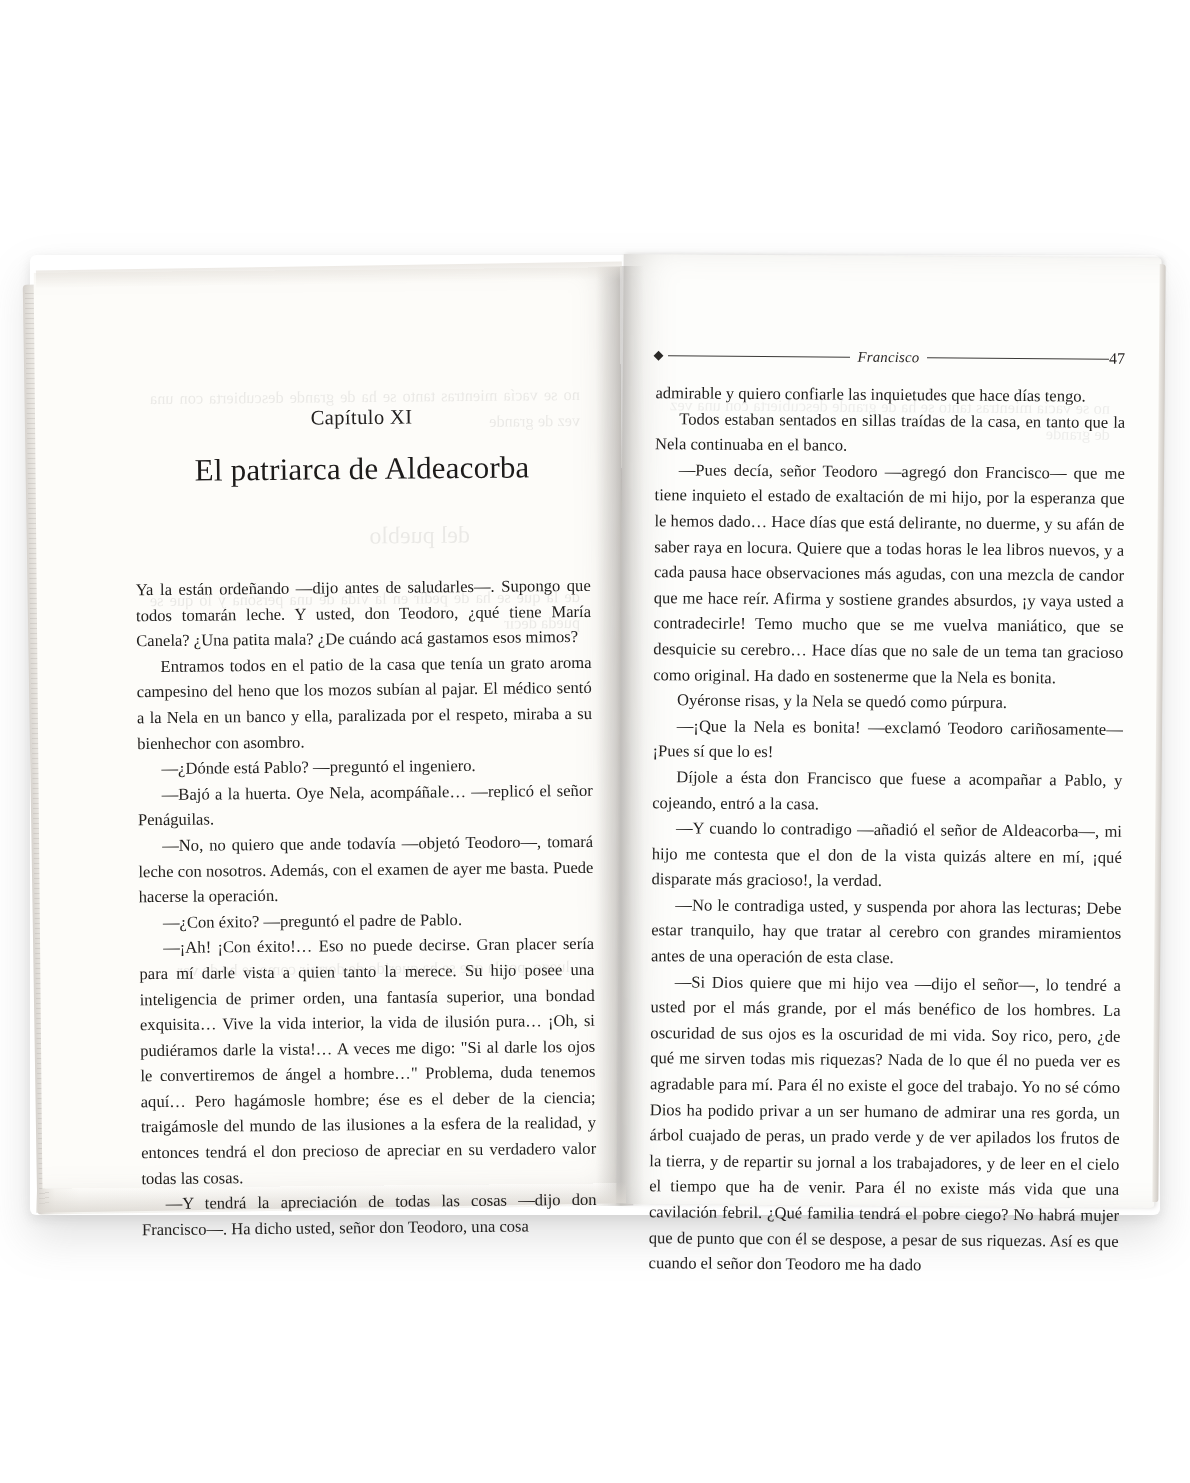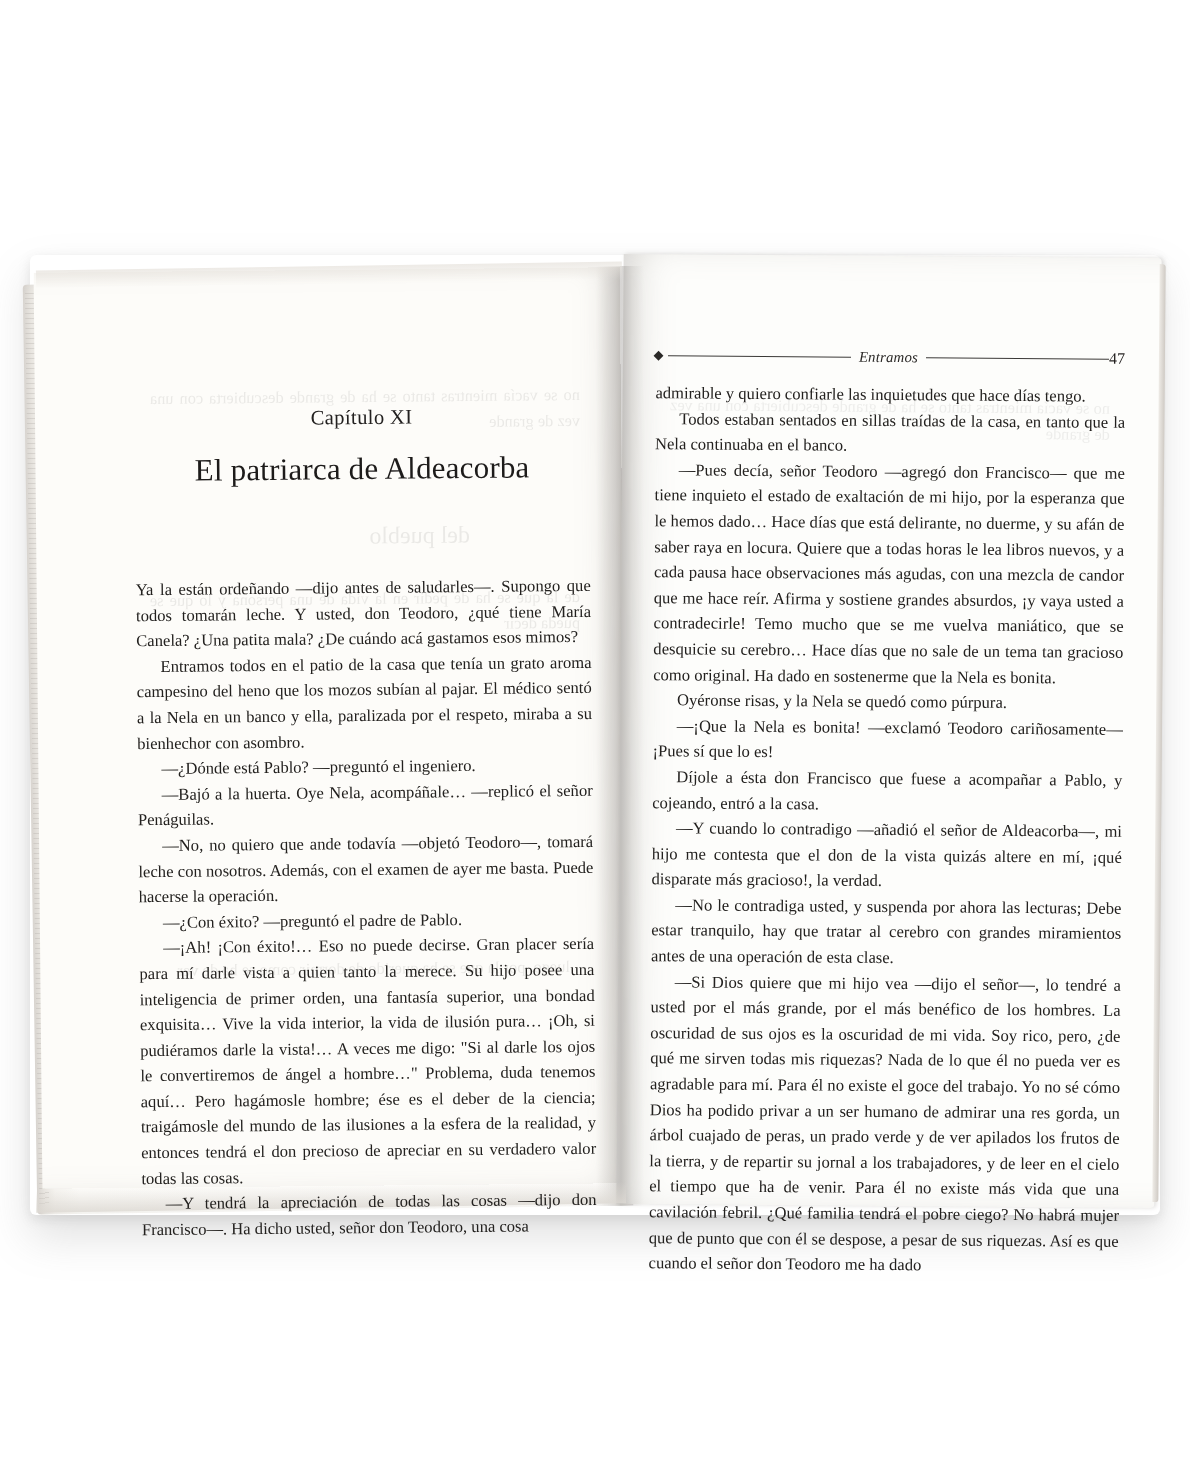--- a/index.html
+++ b/index.html
@@ -299,21 +299,21 @@
         <p>—¿Con éxito? —preguntó el padre de Pablo.</p>
         <p>—¡Ah! ¡Con éxito!… Eso no puede decirse. Gran placer sería para mí darle vista a quien tanto la merece. Su hijo posee una inteligencia de primer orden, una fantasía superior, una bondad exquisita… Vive la vida interior, la vida de ilusión pura… ¡Oh, si pudiéramos darle la vista!… A veces me digo: "Si al darle los ojos le convertiremos de ángel a hombre…" Problema, duda tenemos aquí… Pero hagámosle hombre; ése es el deber de la ciencia; traigámosle del mundo de las ilusiones a la esfera de la realidad, y entonces tendrá el don precioso de apreciar en su verdadero valor todas las cosas.</p>
         <p>—Y tendrá la apreciación de todas las cosas —dijo don Francisco—. Ha dicho usted, señor don Teodoro, una cosa</p>
       </div>
     </div>
 
     <div class="right-header">
       <div class="rh-row">
         <span class="rh-diamond"></span>
         <span class="rh-rule"></span>
-        <span class="rh-title">Entramos</span>
+        <span class="rh-title">Francisco</span>
         <span class="rh-rule2"></span>
         <span class="rh-page">47</span>
       </div>
     </div>
 
     <div class="text-col right-content">
       <div class="right-body">
         <p class="noindent">admirable y quiero confiarle las inquietudes que hace días tengo.</p>
         <p>Todos estaban sentados en sillas traídas de la casa, en tanto que la Nela continuaba en el banco.</p>
         <p>—Pues decía, señor Teodoro —agregó don Francisco— que me tiene inquieto el estado de exaltación de mi hijo, por la esperanza que le hemos dado… Hace días que está delirante, no duerme, y su afán de saber raya en locura. Quiere que a todas horas le lea libros nuevos, y a cada pausa hace observaciones más agudas, con una mezcla de candor que me hace reír. Afirma y sostiene grandes absurdos, ¡y vaya usted a contradecirle! Temo mucho que se me vuelva maniático, que se desquicie su cerebro… Hace días que no sale de un tema tan gracioso como original. Ha dado en sostenerme que la Nela es bonita.</p>

